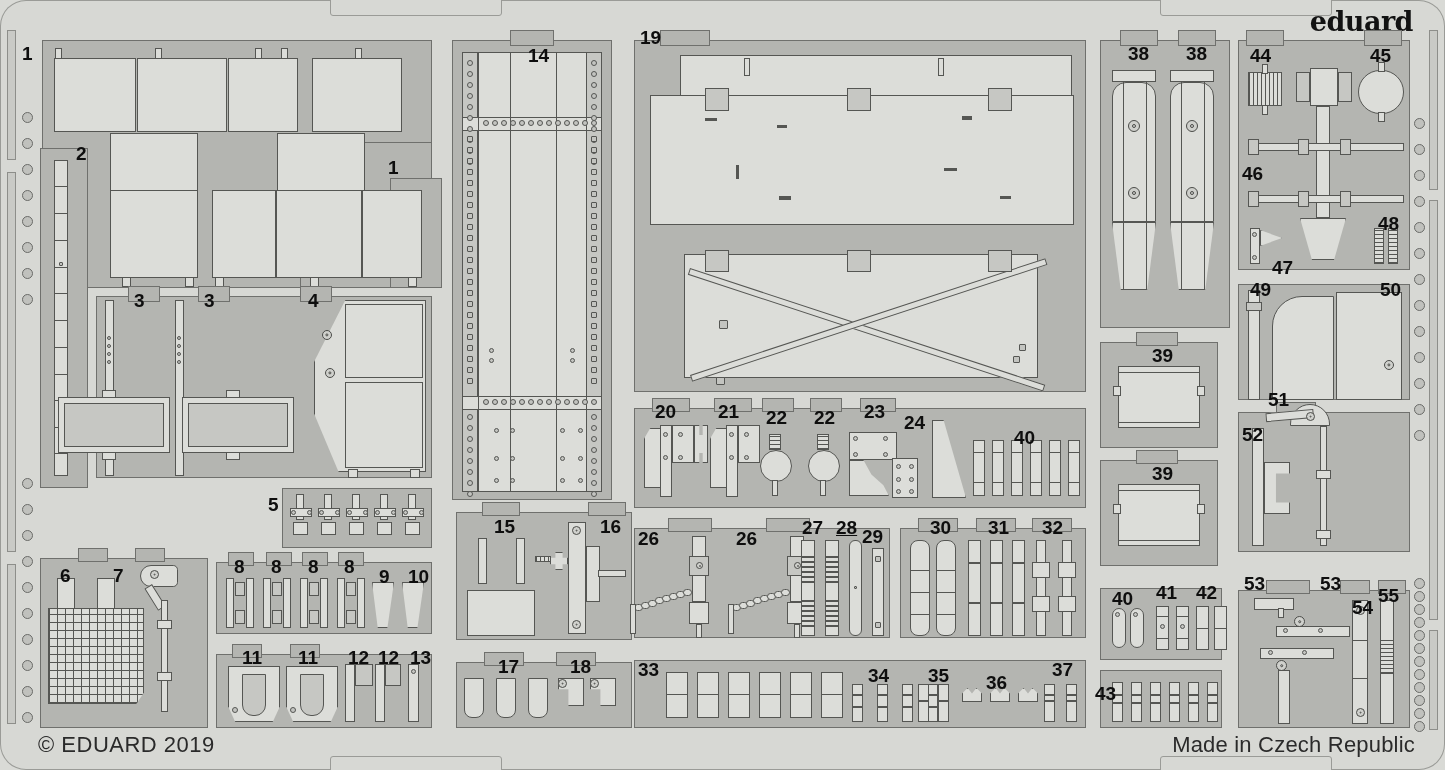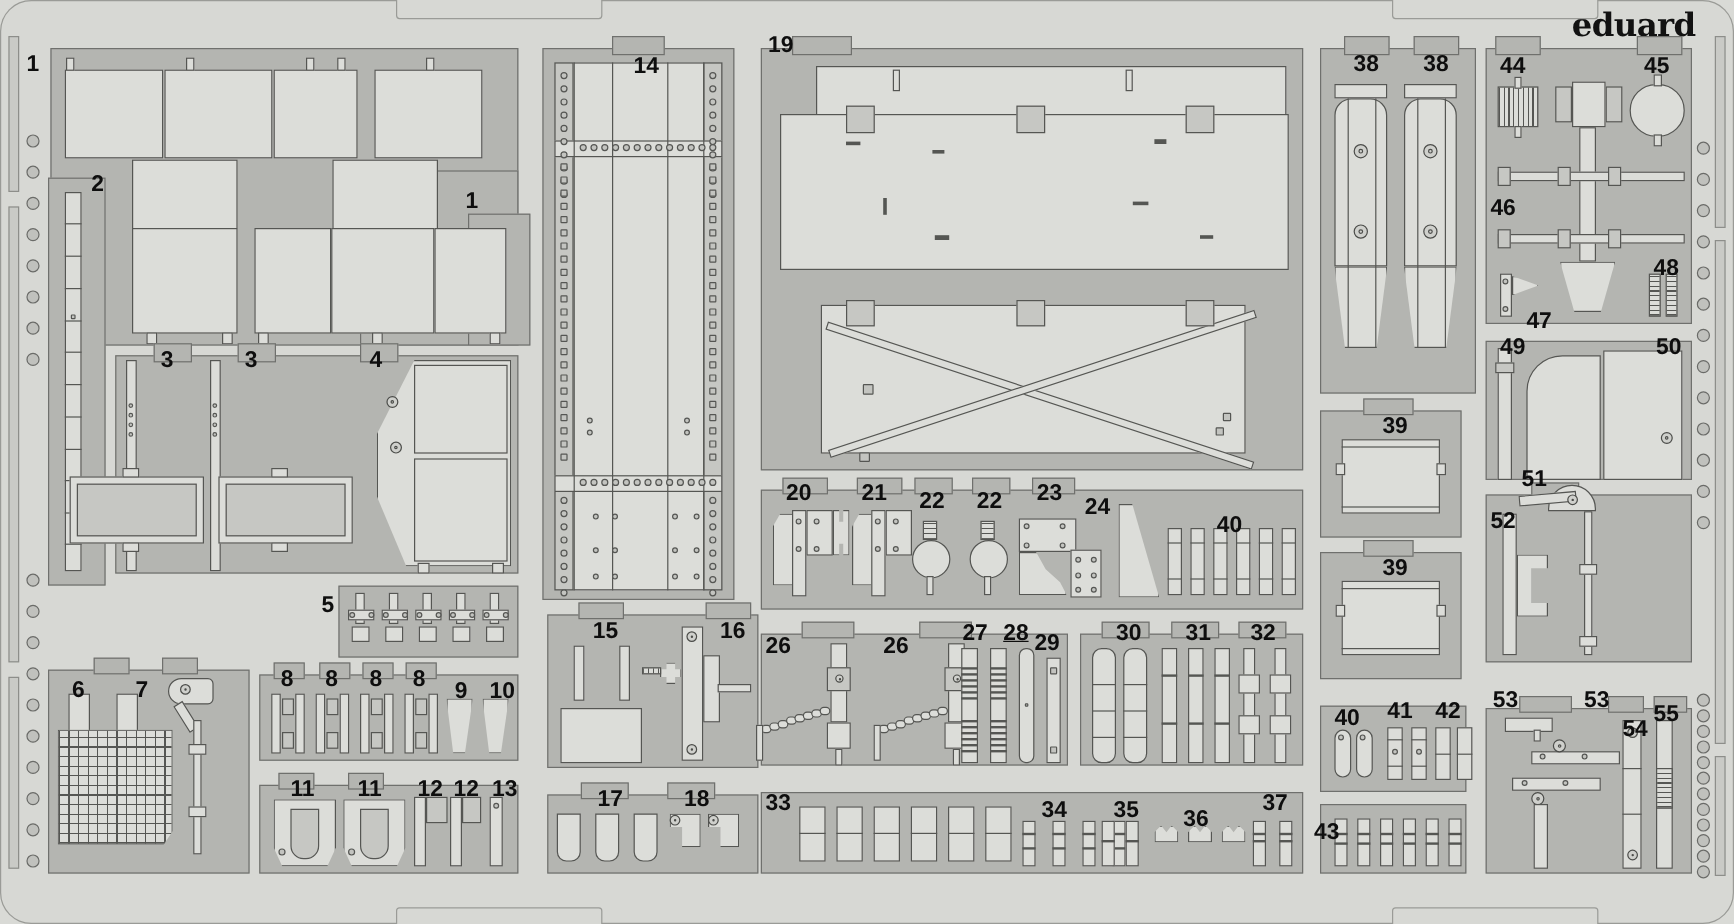--- a/index.html
+++ b/index.html
@@ -105,20 +105,22 @@
     border:1px solid #4b4c49;box-sizing:border-box;
   }
 </style>
 </head>
 <body>
 
 <div id="fret">
   <div id="fret-plate"></div>
 
   <div id="logo">eduard</div>
+  <div id="copyright">© EDUARD 2019</div>
+  <div id="madein">Made in Czech Republic</div>
 
   <div class="frame-tab" style="left:330px;top:-2px;width:170px;height:16px;border-radius:0 0 3px 3px;"></div>
   <div class="frame-tab" style="left:1160px;top:-2px;width:170px;height:16px;border-radius:0 0 3px 3px;"></div>
   <div class="frame-tab" style="left:330px;top:756px;width:170px;height:16px;border-radius:3px 3px 0 0;"></div>
   <div class="frame-tab" style="left:1160px;top:756px;width:170px;height:16px;border-radius:3px 3px 0 0;"></div>
 
   <div class="part nb" style="left:7px;top:30px;width:9px;height:130px;background:#c9cac6;border:1px solid #8d8e8a;"></div>
   <div class="part nb" style="left:7px;top:172px;width:9px;height:380px;background:#c9cac6;border:1px solid #8d8e8a;"></div>
   <div class="part nb" style="left:7px;top:564px;width:9px;height:160px;background:#c9cac6;border:1px solid #8d8e8a;"></div>
   <div class="part nb" style="left:1429px;top:30px;width:9px;height:160px;background:#c9cac6;border:1px solid #8d8e8a;"></div>

